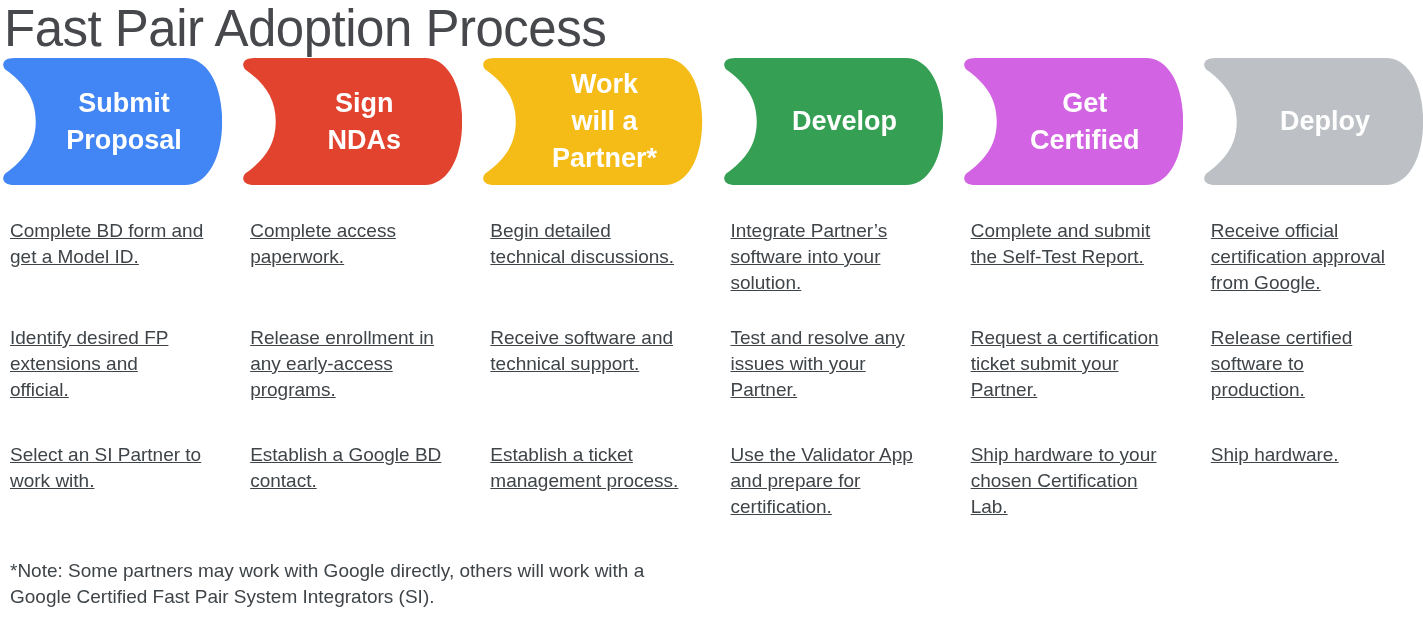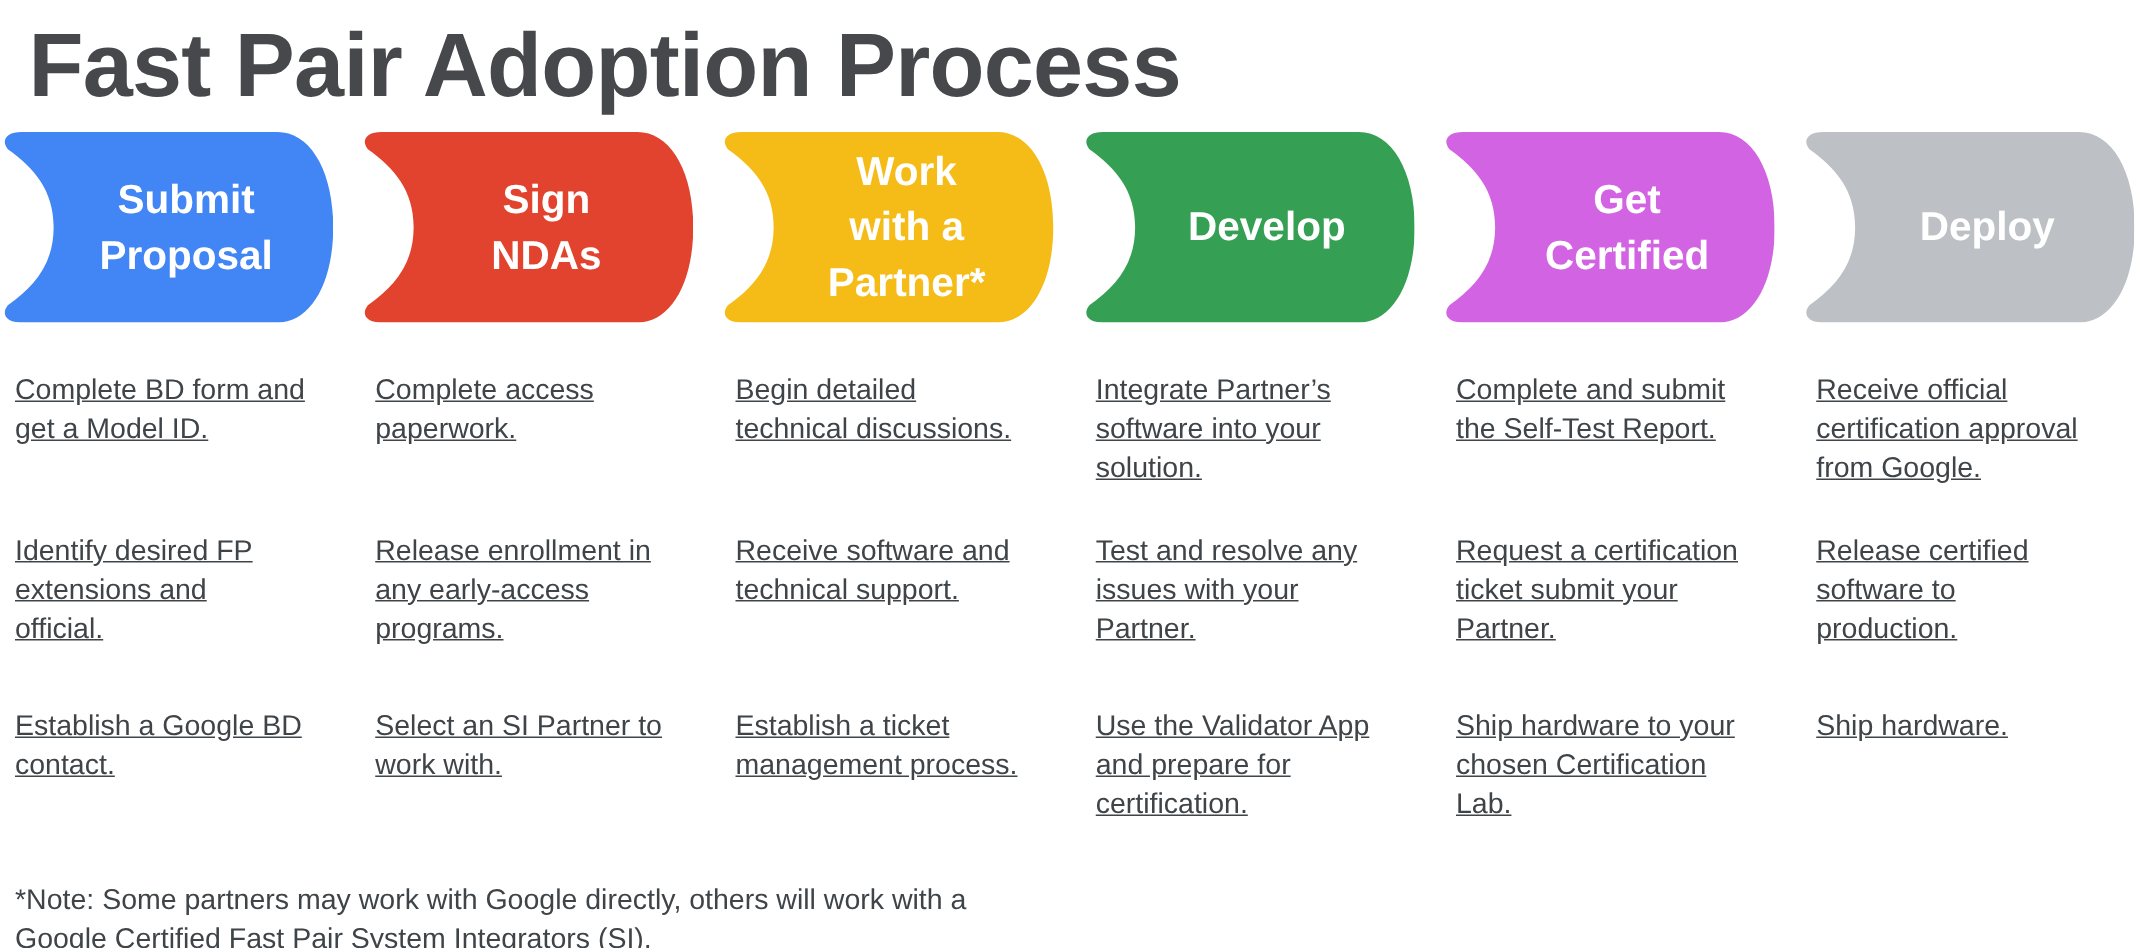--- a/index.html
+++ b/index.html
@@ -9,24 +9,24 @@
     font-family: "Liberation Sans", sans-serif;
   }
   .page {
     position: relative;
     width: 1423px;
     height: 632px;
     background: #ffffff;
     overflow: hidden;
   }
   .page-title {
-    margin: 16px;
+    margin: 1px;
     padding: 0 0 0 3px;
-    font-size: 60px;
-    font-weight: 700;
+    font-size: 51px;
+    font-weight: 400;
     letter-spacing: -0.5px;
     line-height: 56px;
     color: #46484c;
   }
   .flow-grid {
     display: grid;
     grid-template-columns: repeat(6, 1fr);
     grid-template-rows: 127px 140px 117px auto;
     column-gap: 18px;
   }
@@ -98,21 +98,21 @@
         <path d="M 15 0 L 194 0 C 217 0 233 26 233 63.5 C 233 101 217 127 194 127 L 15 127 C 4.5 127 0.5 121.5 5.5 115.5 C 24 103 37.5 88 37.5 63.5 C 37.5 39 24 24 5.5 11.5 C 0.5 5.5 4.5 0 15 0 Z" fill="#E2432E"></path>
       </svg>
       <div class="stage-label">Sign
 NDAs</div>
     </div>
     <div class="stage">
       <svg viewBox="0 0 233 127" preserveAspectRatio="none">
         <path d="M 15 0 L 194 0 C 217 0 233 26 233 63.5 C 233 101 217 127 194 127 L 15 127 C 4.5 127 0.5 121.5 5.5 115.5 C 24 103 37.5 88 37.5 63.5 C 37.5 39 24 24 5.5 11.5 C 0.5 5.5 4.5 0 15 0 Z" fill="#F5BB17"></path>
       </svg>
       <div class="stage-label">Work
-with a
+will a
 Partner*</div>
     </div>
     <div class="stage">
       <svg viewBox="0 0 233 127" preserveAspectRatio="none">
         <path d="M 15 0 L 194 0 C 217 0 233 26 233 63.5 C 233 101 217 127 194 127 L 15 127 C 4.5 127 0.5 121.5 5.5 115.5 C 24 103 37.5 88 37.5 63.5 C 37.5 39 24 24 5.5 11.5 C 0.5 5.5 4.5 0 15 0 Z" fill="#35A054"></path>
       </svg>
       <div class="stage-label">Develop</div>
     </div>
     <div class="stage">
       <svg viewBox="0 0 233 127" preserveAspectRatio="none">
@@ -179,26 +179,26 @@
 ticket submit your
 Partner.</p>
       </div>
     <div class="cell">
         <p>Release certified
 software to
 production.</p>
       </div>
 
     <div class="cell">
+        <p>Select an SI Partner to
+work with.</p>
+      </div>
+    <div class="cell">
         <p>Establish a Google BD
 contact.</p>
-      </div>
-    <div class="cell">
-        <p>Select an SI Partner to
-work with.</p>
       </div>
     <div class="cell">
         <p>Establish a ticket
 management process.</p>
       </div>
     <div class="cell">
         <p>Use the Validator App
 and prepare for
 certification.</p>
       </div>

